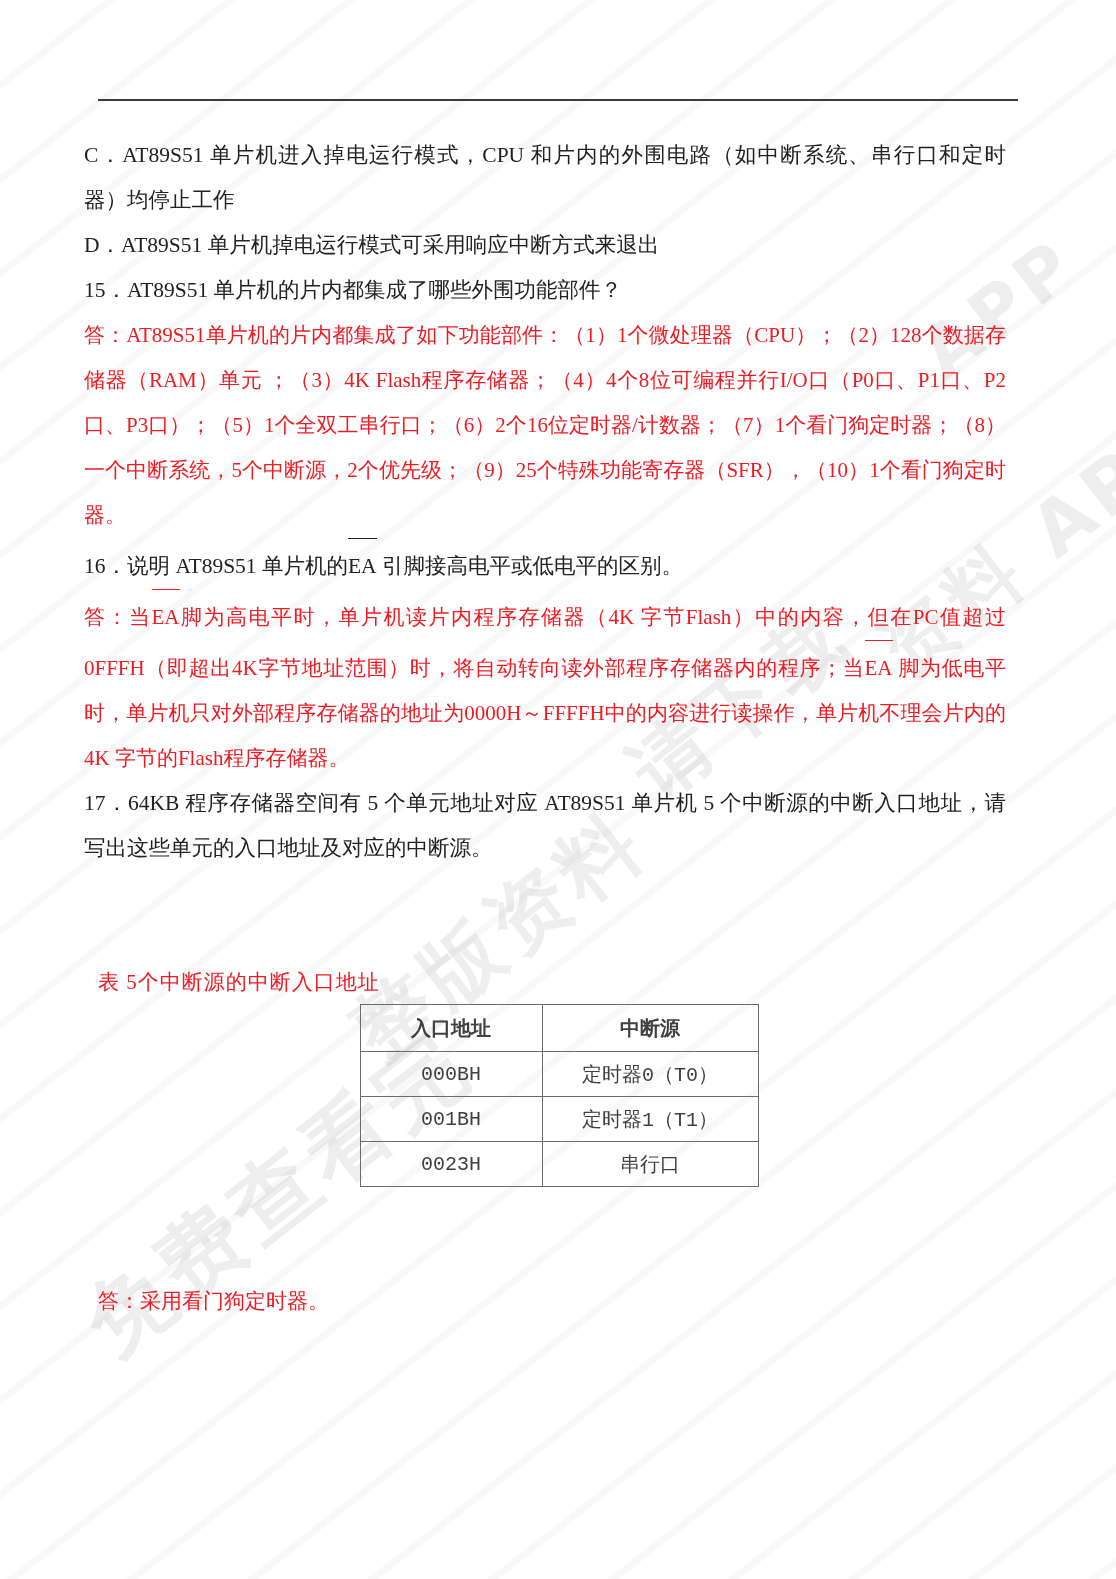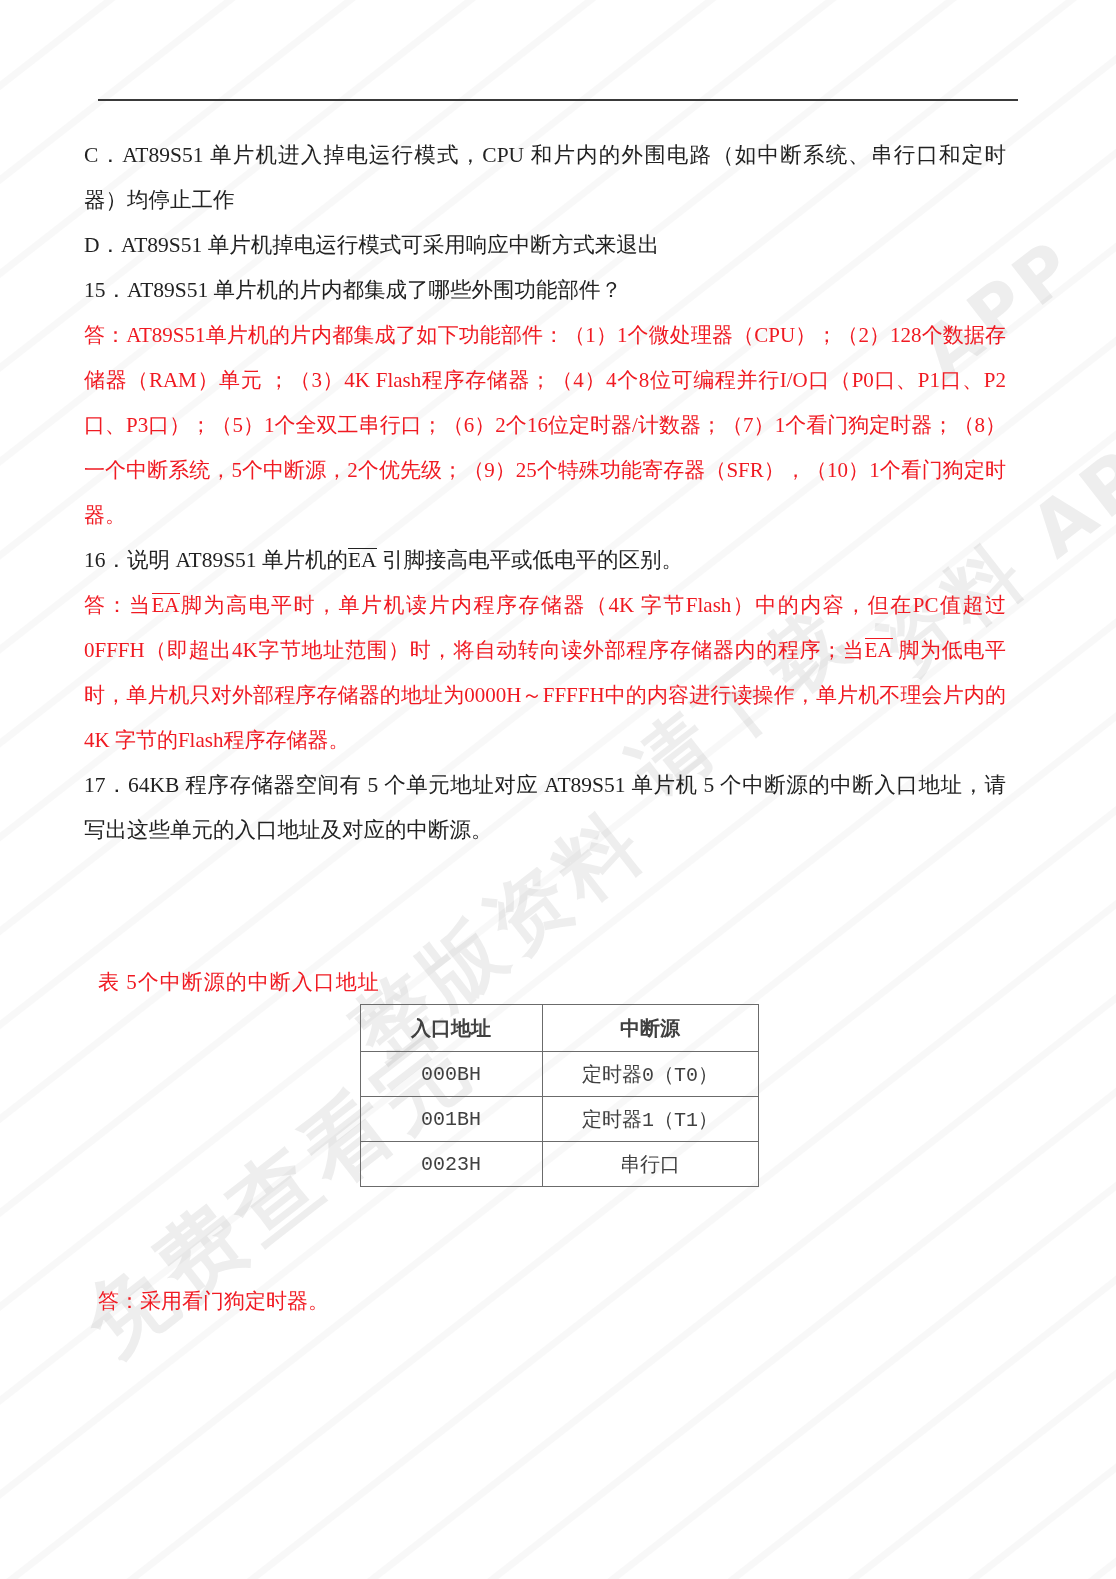--- a/index.html
+++ b/index.html
@@ -88,21 +88,21 @@
     white-space: pre-wrap;
   }
   p.ans {
     color: #f01a22;
     font-size: 21px;
     line-height: 45px;
   }
 
   .ovl {
     border-top: 1.6px solid currentColor;
-    padding-top: 0px;
+    padding-top: 16px;
     display: inline-block;
     line-height: 1.05;
   }
 
   
   .tbl-wrap {
     position: absolute;
     left: 98px;
     top: 965px;
     width: 922px;

